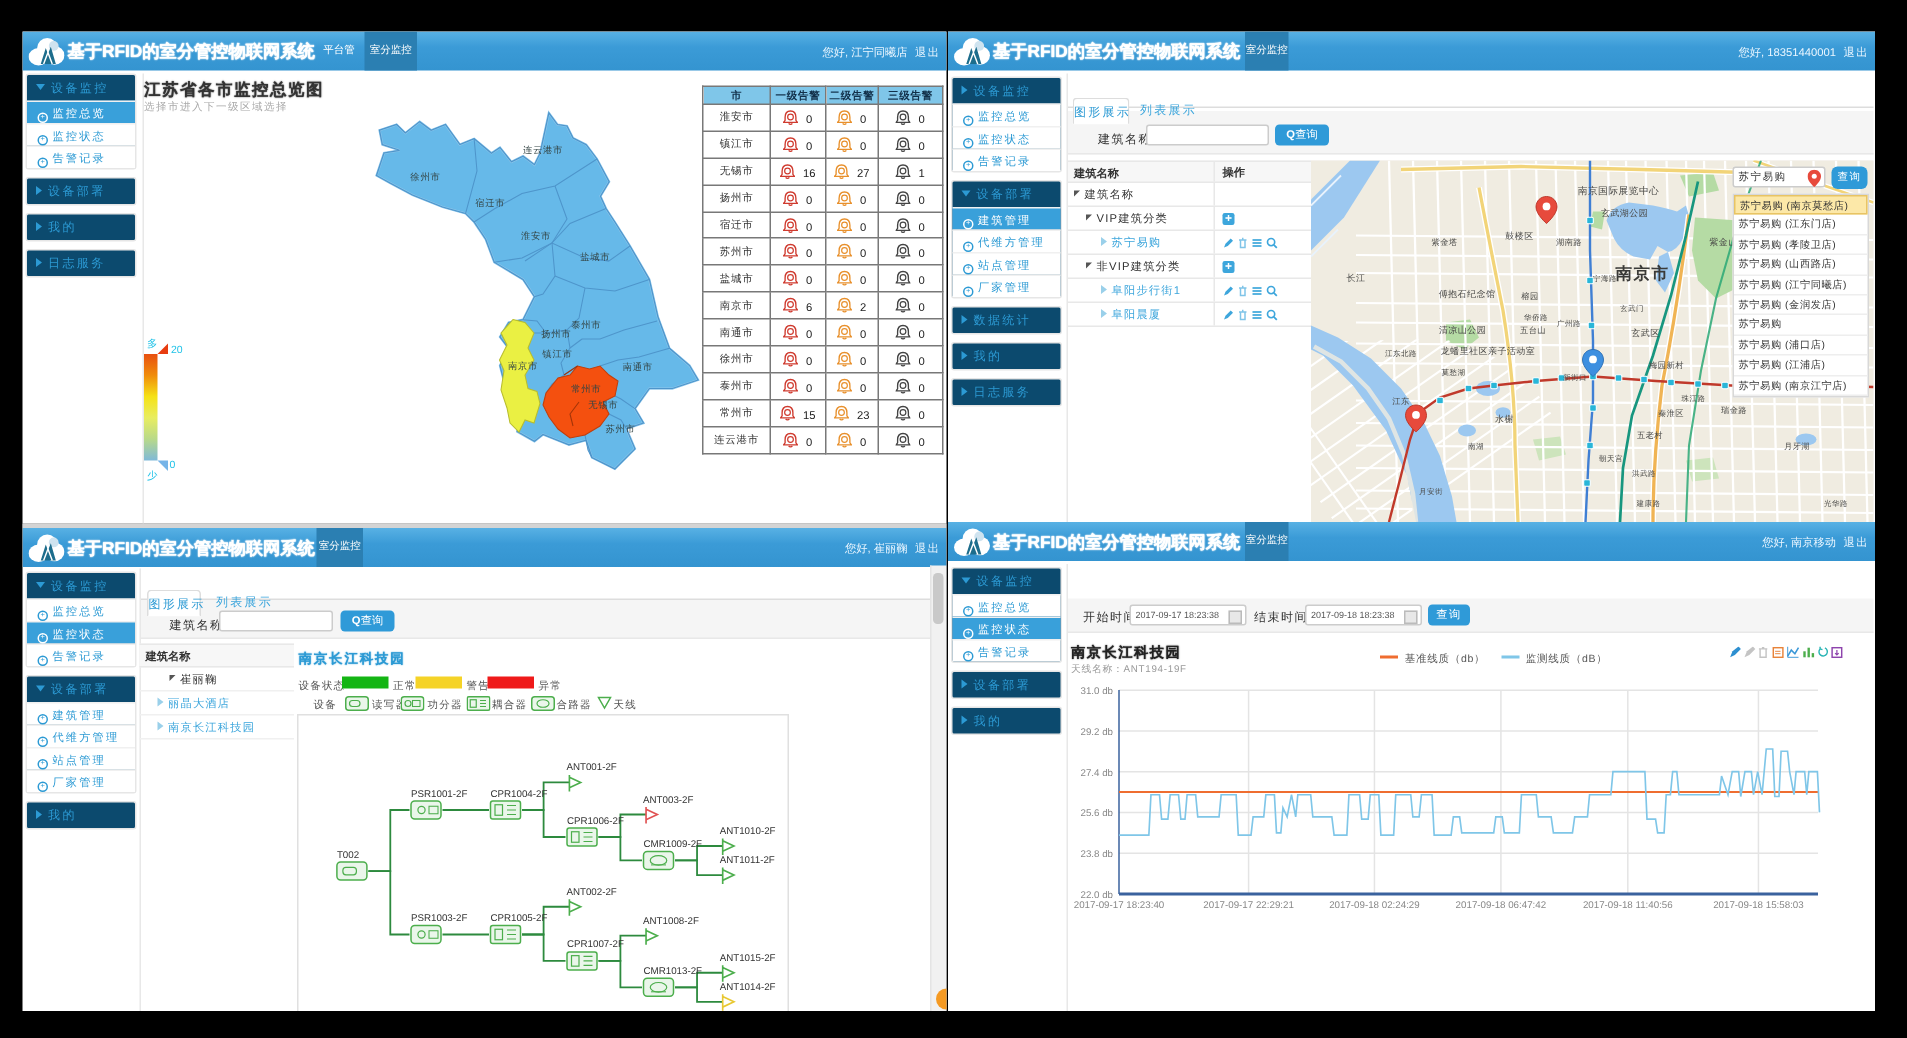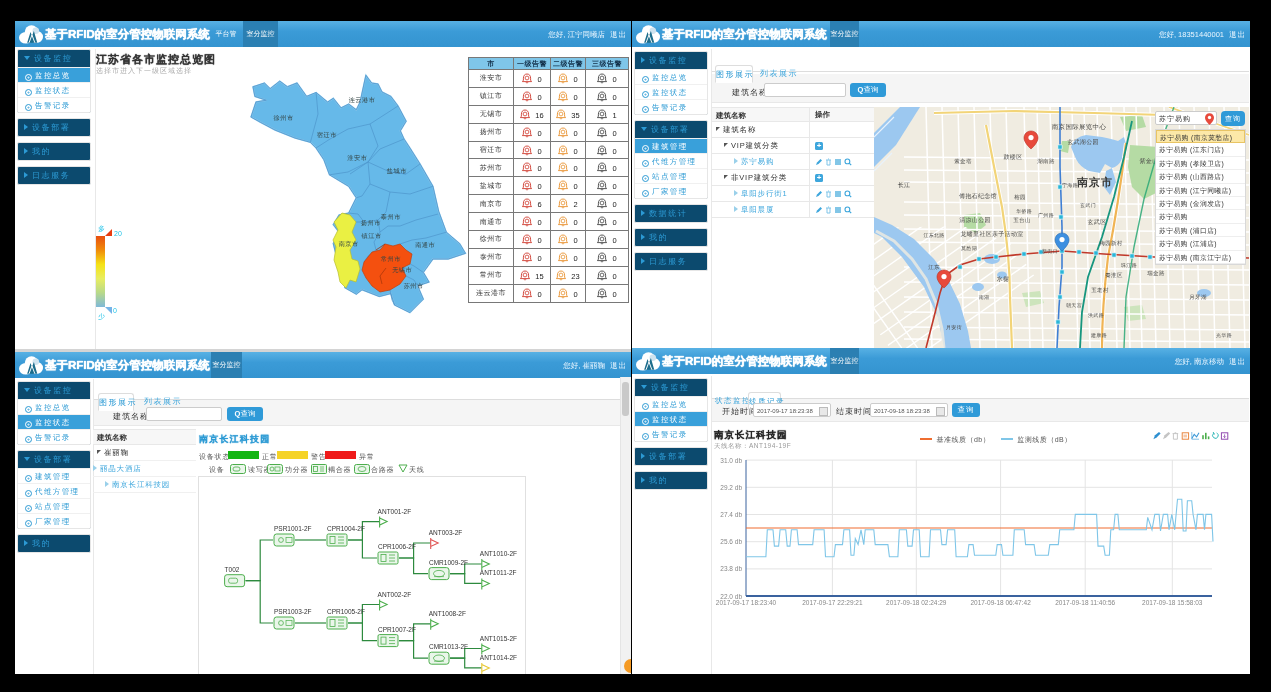--- a/index.html
+++ b/index.html
@@ -192,21 +192,21 @@
                 <use href="#bell" stroke="#444"></use>
               </svg><span class="nv">0</span></td>
           </tr>
           <tr>
             <td class="cc"><span class="cn">无锡市</span></td>
             <td><svg width="10" height="11" viewBox="0 0 10 11">
                 <use href="#bell" stroke="#cf3a2e"></use>
               </svg><span class="nv">16</span></td>
             <td><svg width="10" height="11" viewBox="0 0 10 11">
                 <use href="#bell" stroke="#e8902c"></use>
-              </svg><span class="nv">35</span></td>
+              </svg><span class="nv">27</span></td>
             <td><svg width="10" height="11" viewBox="0 0 10 11">
                 <use href="#bell" stroke="#444"></use>
               </svg><span class="nv">1</span></td>
           </tr>
           <tr>
             <td class="cc"><span class="cn">扬州市</span></td>
             <td><svg width="10" height="11" viewBox="0 0 10 11">
                 <use href="#bell" stroke="#cf3a2e"></use>
               </svg><span class="nv">0</span></td>
             <td><svg width="10" height="11" viewBox="0 0 10 11">
@@ -671,24 +671,24 @@
  <div class="tab" style="left:50px;width:36px">列表展示</div>
 </div>
 <div class="lbl" style="left:98px;top:62px;font-size:8px;letter-spacing:1px;color:#333">建筑名称:</div>
 <div class="inp" style="left:131px;top:58px;width:76px;height:14px"></div>
 <div class="btn" style="left:212px;top:58px;width:36px;height:14px;line-height:14px;font-size:7.5px"><b>Q</b>查询</div>
 <div class="abs" id="bltree" style="left:78px;top:80px;width:103px">
  <div class="tth" style="height:16px;line-height:16px">
         <div style="padding-left:4px;font-weight:bold">建筑名称</div>
       </div>
  <div class="ttr" style="border-bottom:1px solid #f0f0f0">
-        <div style="padding-left:4px"><span class="tri"></span><span class="cjk8" style="color:#333">崔丽鞠</span></div>
+        <div style="padding-left:20px"><span class="tri"></span><span class="cjk8" style="color:#333">崔丽鞠</span></div>
       </div>
  <div class="ttr" style="border-bottom:1px solid #f0f0f0">
-        <div style=""><span class="rtri"></span><span class="cjk8" style="color:#3da6dc">丽晶大酒店</span></div>
+        <div style="padding-left:12px"><span class="rtri"></span><span class="cjk8" style="color:#3da6dc">丽晶大酒店</span></div>
       </div>
  <div class="ttr" style="border-bottom:1px solid #f0f0f0">
         <div style="padding-left:12px"><span class="rtri"></span><span class="cjk8" style="color:#3da6dc">南京长江科技园</span></div>
       </div>
 </div>
 <div class="abs" style="left:184px;top:84px;font-size:9px;font-weight:bold;color:#2c9ad4;letter-spacing:1.2px;text-shadow:0 0 1px #2c9ad4">南京长江科技园</div>
 <div class="abs" id="blleg" style="left:184px;top:100px;width:340px;height:30px">
  <div class="abs" style="left:0px;top:3px;font-size:7px;color:#555;letter-spacing:0.8px">设备状态</div>
  <div class="abs" style="left:29px;top:2px;width:31px;height:8px;background:#14b514"></div>
  <div class="abs" style="left:63px;top:3px;font-size:7px;color:#555;letter-spacing:0.8px">正常</div>
@@ -853,24 +853,20 @@
       </div>
  <div class="panel">
         <div class="ghd"><span class="arr r"></span>设备部署</div>
       </div>
  <div class="panel">
         <div class="ghd"><span class="arr r"></span>我的</div>
       </div>
 </div>
 <div class="abs" style="left:79px;top:28px;width:1px;height:298px;background:#e8e8e8"></div>
 <div class="abs" style="left:80px;top:51px;width:537px;height:23px;background:#f5f5f5;border-bottom:1px solid #e8e8e8"></div>
-<div class="tabbar" style="left:80px;top:33px;width:537px">
- <div class="tab" style="left:3px;width:28px;font-size:7.5px">状态监控</div>
- <div class="tab on" style="left:36px;width:33px;font-size:7.5px">线质记录</div>
-</div>
 <div class="lbl" style="left:90px;top:58px;font-size:8px;letter-spacing:1px;color:#333">开始时间 :</div>
 <div class="inp" style="left:121px;top:55px;width:78px;height:14px;font-size:6px;line-height:14px;padding-left:3px;color:#555">2017-09-17 18:23:38<span class="cal"></span></div>
 <div class="lbl" style="left:204px;top:58px;font-size:8px;letter-spacing:1px;color:#333">结束时间 :</div>
 <div class="inp" style="left:238px;top:55px;width:78px;height:14px;font-size:6px;line-height:14px;padding-left:3px;color:#555">2017-09-18 18:23:38<span class="cal"></span></div>
 <div class="btn" style="left:320px;top:55px;width:28px;height:14px;line-height:14px;font-size:7.5px;letter-spacing:1px">查询</div>
 <div class="abs" style="left:82px;top:81px;font-size:9.5px;font-weight:bold;color:#222;letter-spacing:1px;text-shadow:0 0 1px #222">南京长江科技园</div>
 <div class="abs" style="left:82px;top:94px;font-size:6.5px;color:#999;letter-spacing:0.5px">天线名称：ANT194-19F</div>
 <div class="abs" style="left:288px;top:80px;height:8px">
  <span style="display:inline-block;width:12px;height:2px;background:#ef6d30;vertical-align:2px"></span>
  <span style="font-size:7px;color:#555;letter-spacing:0.5px"> 基准线质（db）</span>

